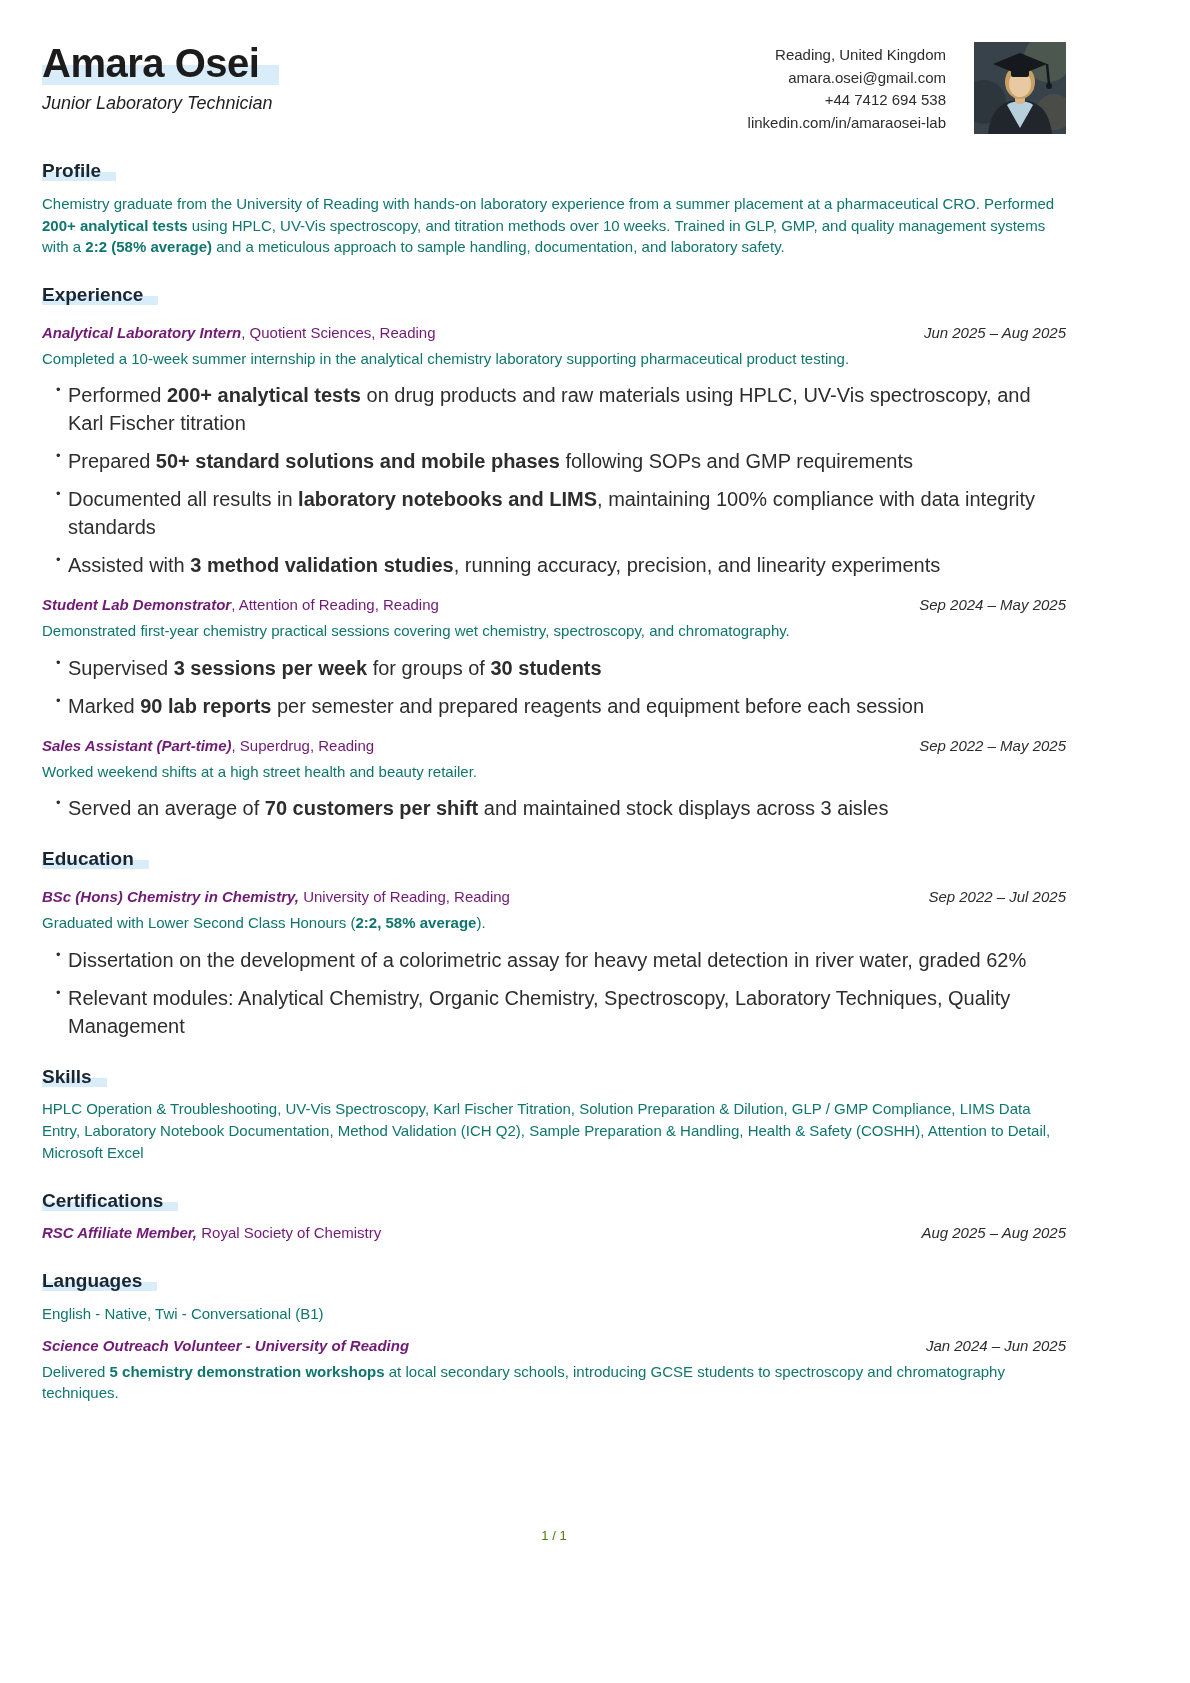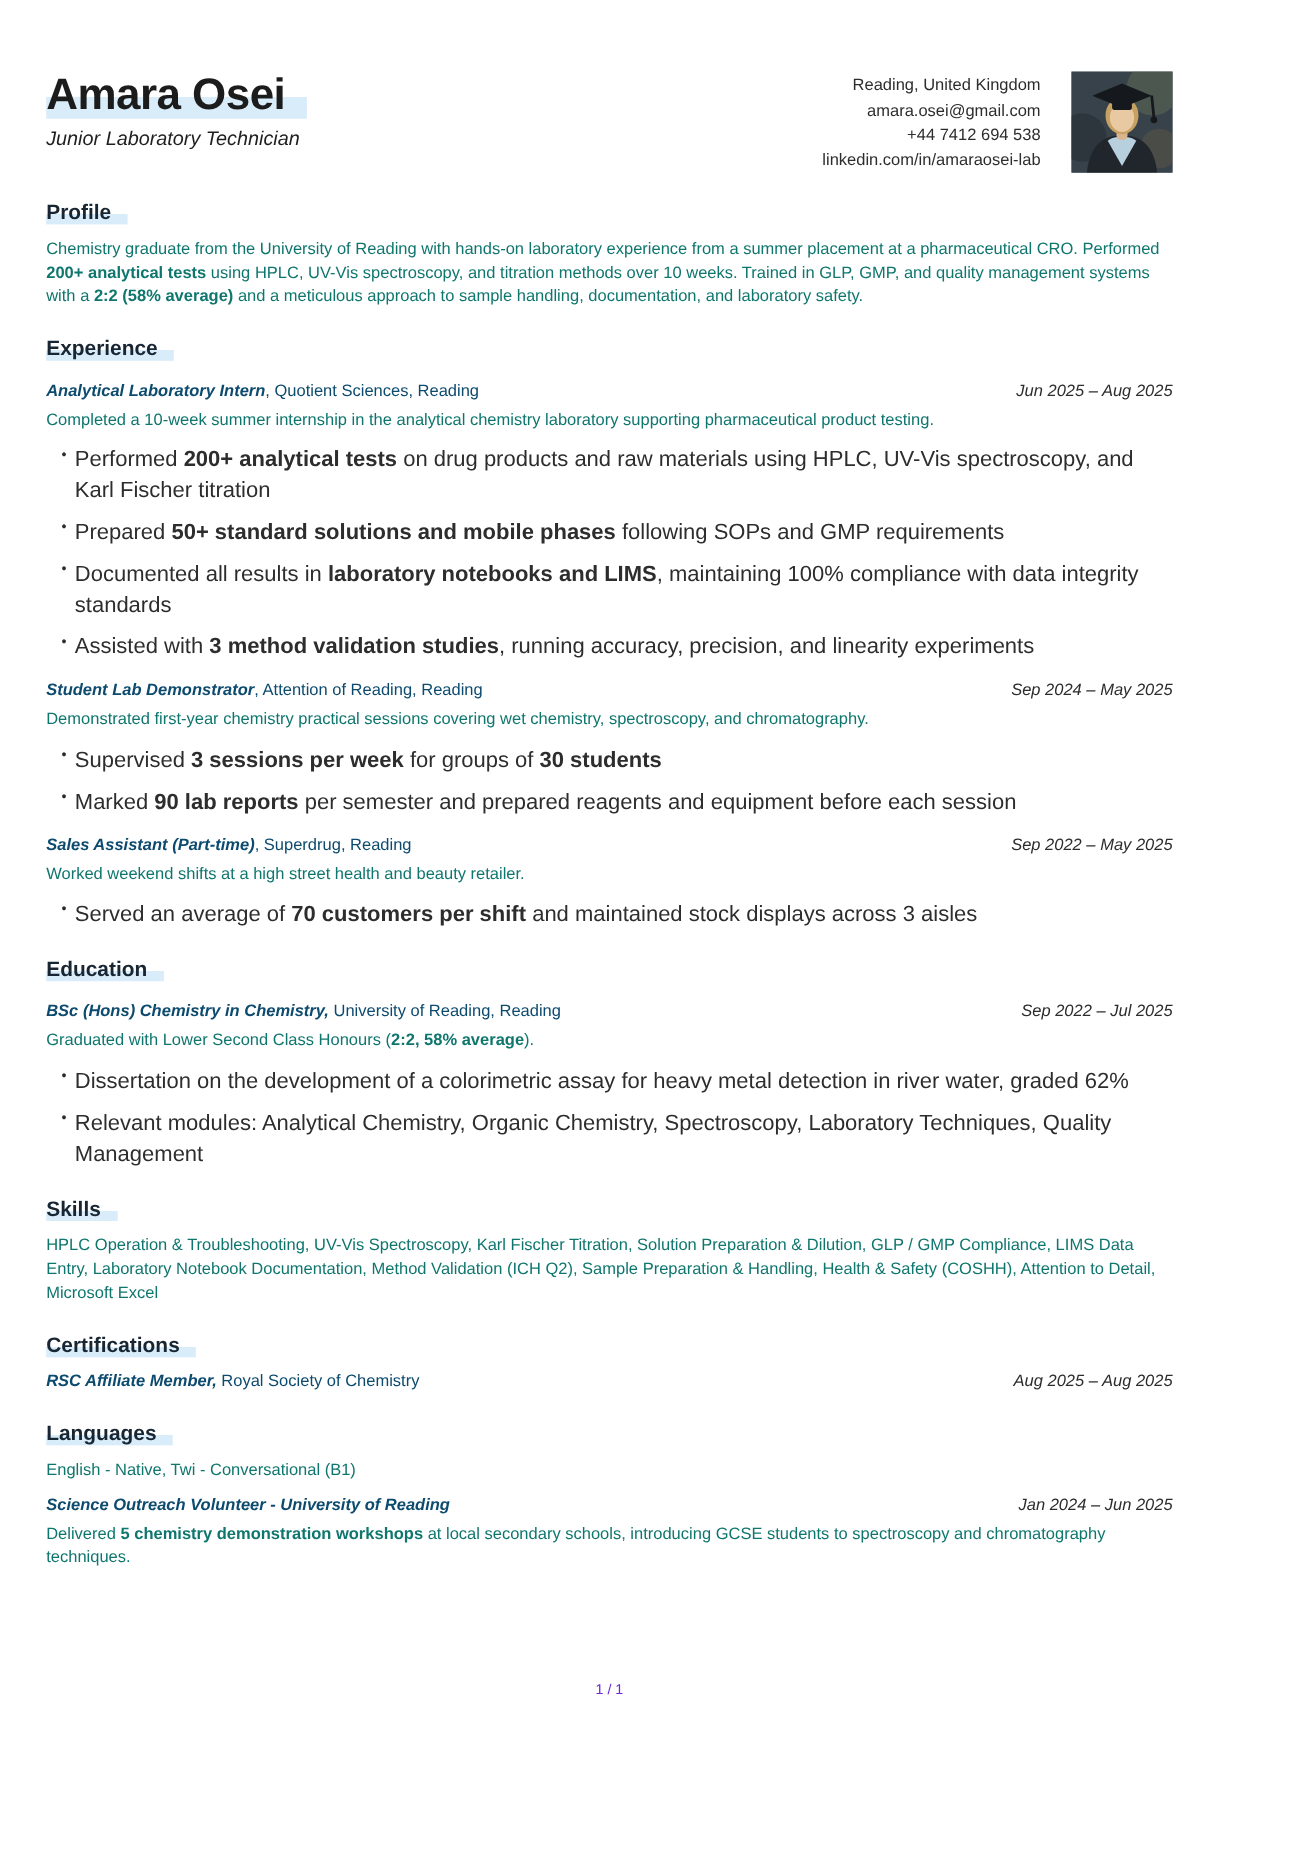--- a/index.html
+++ b/index.html
@@ -1,21 +1,21 @@
 <!DOCTYPE html>
 <html><head>
 <meta charset="utf-8">
 <style>
   html, body { margin: 0; padding: 0; background: #ffffff; }
   .page {
     position: relative;
     width: 1190px;
     height: 1683px;
     box-sizing: border-box;
-    padding: 65px 124px 0 42px;
+    padding: 42px 124px 0 42px;
     background: #ffffff;
     font-family: "Liberation Sans", sans-serif;
     color: #2d2d2d;
     overflow: hidden;
   }
 
   
   .header { display: flex; align-items: flex-start; }
   .head-left { flex: 1 1 auto; }
   h1.name {
@@ -68,21 +68,21 @@
     color: #0f766e;
   }
 
   .entry { margin-top: 15px; }
   .entry-head {
     display: flex;
     justify-content: space-between;
     align-items: baseline;
     gap: 24px;
   }
-  .entry-title { font-size: 15px; line-height: 1.45; color: #0c4a6e; }
+  .entry-title { font-size: 15px; line-height: 1.45; color: #701a75; }
   .entry-dates {
     font-size: 15px;
     font-style: italic;
     color: #2c2c2c;
     white-space: nowrap;
   }
   .entry-desc { margin-top: 4px; }
 
   ul.bullets {
     list-style: none;
@@ -106,21 +106,21 @@
     color: #2d2d2d;
   }
 
   .footer {
     position: absolute;
     top: 1528px;
     left: 42px;
     right: 124px;
     text-align: center;
     font-size: 13px;
-    color: #6d28d9;
+    color: #4d7c0f;
   }
 </style>
 </head>
 <body>
 
 <div class="page">
 
   <div class="header">
     <div class="head-left">
       <h1 class="name"><span class="hl">Amara Osei</span></h1>

